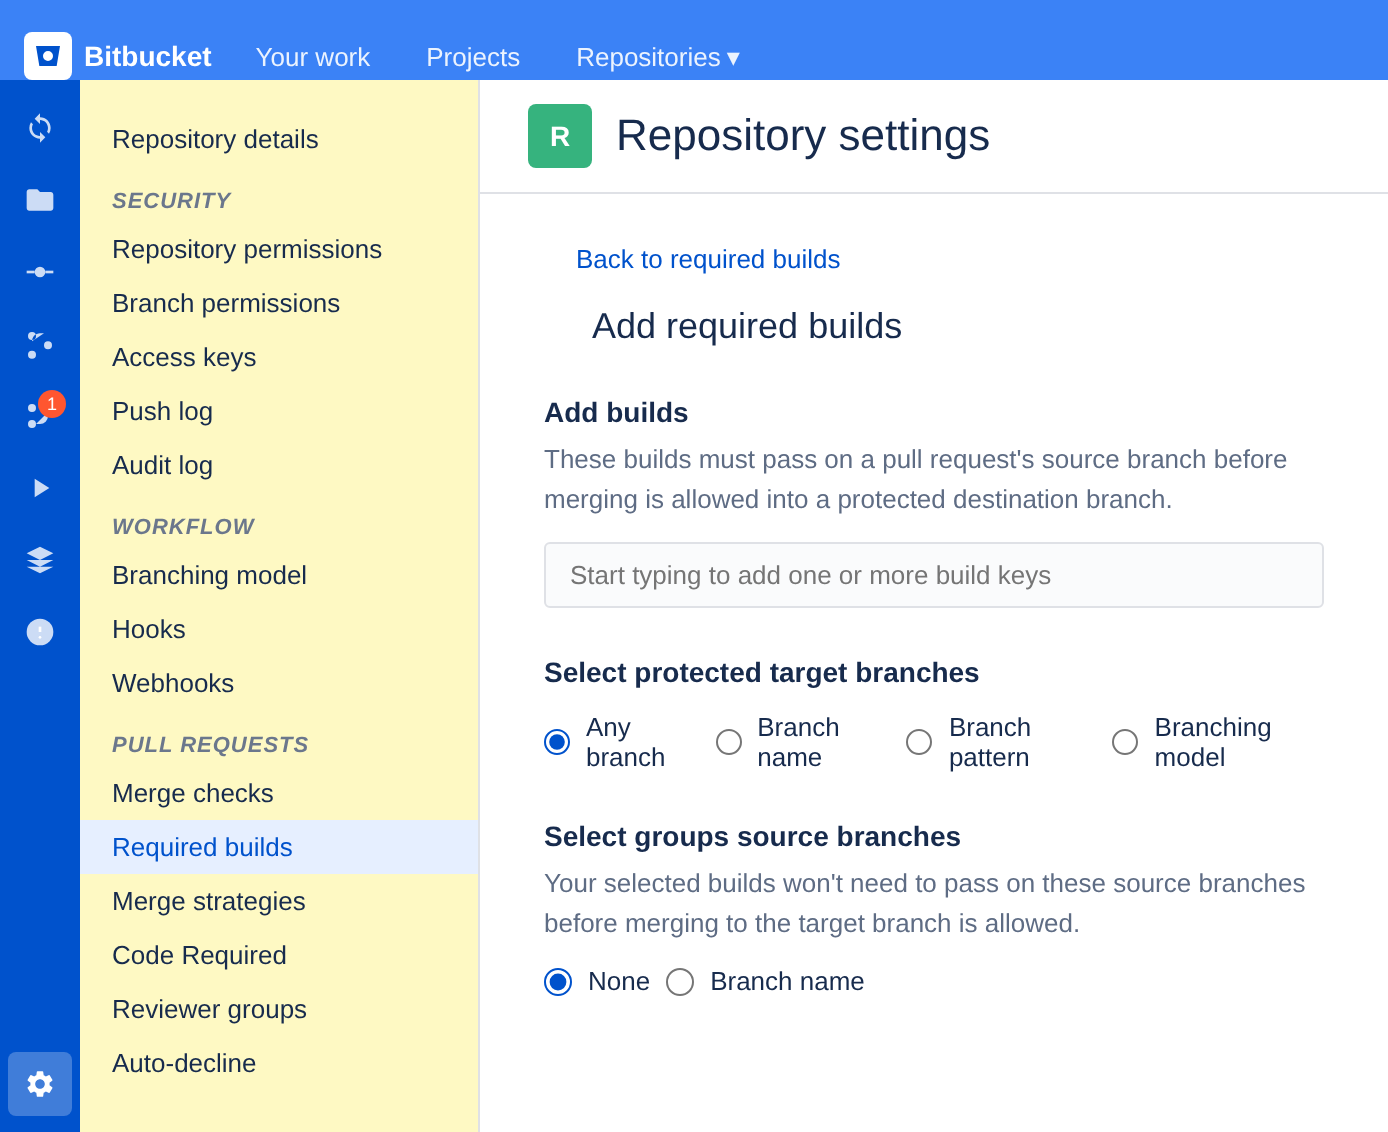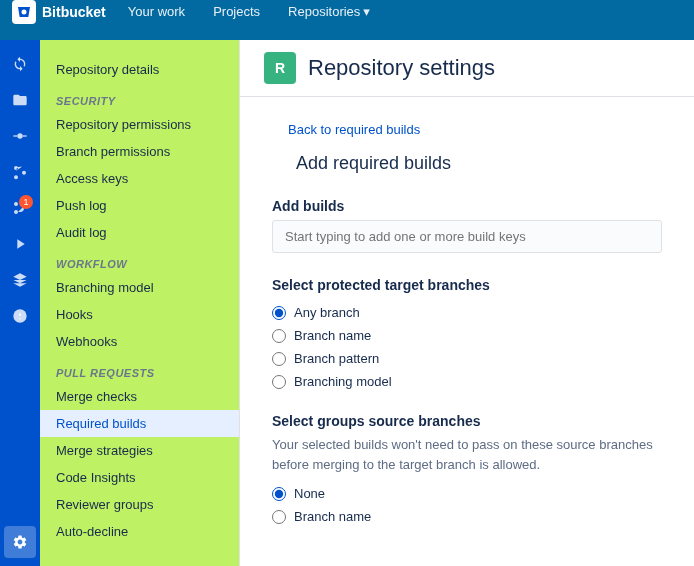--- a/index.html
+++ b/index.html
@@ -1,23 +1,23 @@
 <!DOCTYPE html>
 <html><head>
   <meta charset="utf-8">
   <style>
     * { box-sizing: border-box; margin: 0; padding: 0; }
     body { font-family: -apple-system, BlinkMacSystemFont, 'Segoe UI', sans-serif; font-size: 14px; background: #f4f5f7; color: #172b4d; }
 
     
     .topnav {
-      background: #0369a1;
+      background: #3b82f6;
       height: 40px;
       display: flex;
-      align-items: flex-start;
+      align-items: flex-end;
       padding: 0 12px;
       gap: 16px;
     }
     .topnav-brand {
       display: flex;
       align-items: center;
       gap: 6px;
       color: white;
       font-weight: 700;
       font-size: 14px;
@@ -80,21 +80,21 @@
     
     .main-area {
       display: flex;
       flex: 1;
       overflow: hidden;
     }
 
     
     .left-nav {
       width: 200px;
-      background: #bef264;
+      background: #fef9c3;
       border-right: 1px solid #dfe1e6;
       padding: 16px 0;
       overflow-y: auto;
     }
     .left-nav-section-label {
       font-size: 11px;
       font-weight: 600;
       color: #6b778c;
       text-transform: uppercase;
       letter-spacing: 0.5px;
@@ -169,21 +169,20 @@
     }
 
     .radio-group-title {
       font-size: 14px;
       font-weight: 600;
       color: #172b4d;
       margin-bottom: 12px;
     }
     .radio-group {
       display: flex;
-      flex-direction: column;
       gap: 8px;
       margin-bottom: 24px;
     }
     .radio-item {
       display: flex;
       align-items: center;
       gap: 8px;
       font-size: 13px;
       color: #172b4d;
       cursor: pointer;
@@ -316,38 +315,39 @@
 
       <div class="left-nav-section-label">Workflow</div>
       <div class="left-nav-item">Branching model</div>
       <div class="left-nav-item">Hooks</div>
       <div class="left-nav-item">Webhooks</div>
 
       <div class="left-nav-section-label">Pull requests</div>
       <div class="left-nav-item">Merge checks</div>
       <div class="left-nav-item active">Required builds</div>
       <div class="left-nav-item">Merge strategies</div>
-      <div class="left-nav-item">Code Insights</div>
+      <div class="left-nav-item">Code Required</div>
       <div class="left-nav-item">Reviewer groups</div>
       <div class="left-nav-item">Auto-decline</div>
     </div>
 
     <div class="content">
 
       <div class="repo-header">
         <div class="repo-icon">R</div>
         <span class="page-title-text">Repository settings</span>
       </div>
 
       <div class="content-inner">
         <a class="back-link">Back to required builds</a>
 
         <div class="section-title">Add required builds</div>
 
         <div class="subsection-title">Add builds</div>
+        <div class="subsection-desc">These builds must pass on a pull request's source branch before merging is allowed into a protected destination branch.</div>
 
         <input class="build-input" type="text" placeholder="Start typing to add one or more build keys" style="">
 
         <div class="radio-group-title">Select protected target branches</div>
         <div class="radio-group">
           <label class="radio-item">
             <input type="radio" name="protected" checked="" style="">
             <span>Any branch</span>
           </label>
           <label class="radio-item">

